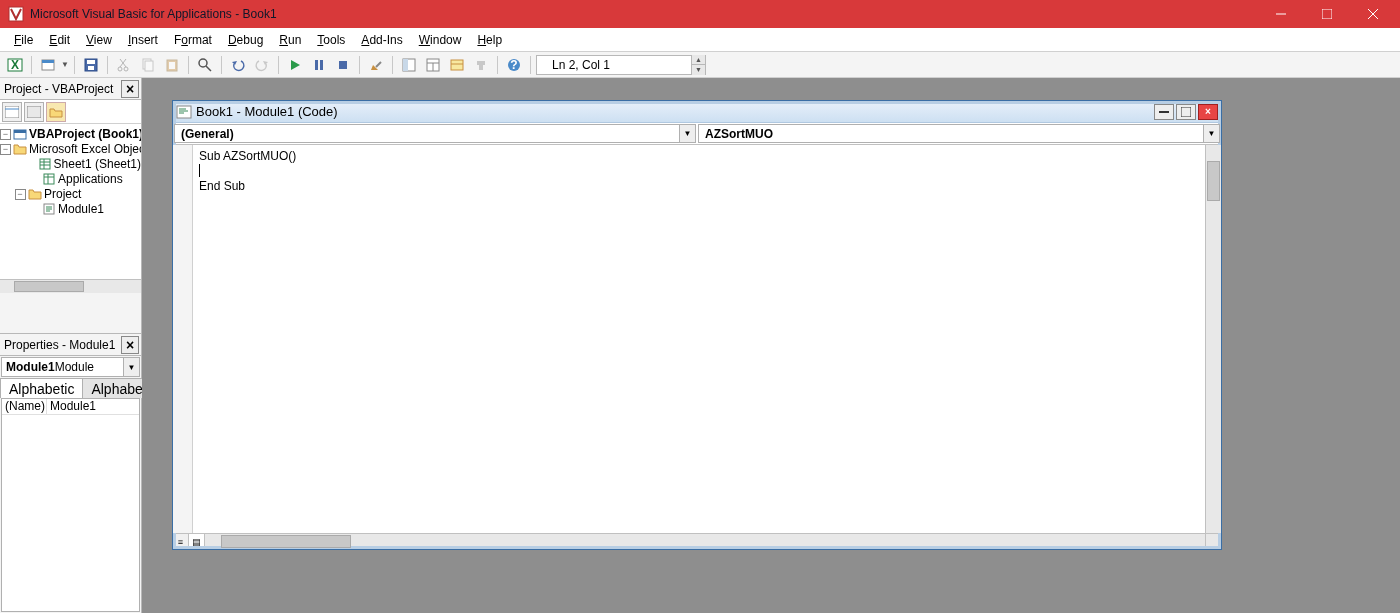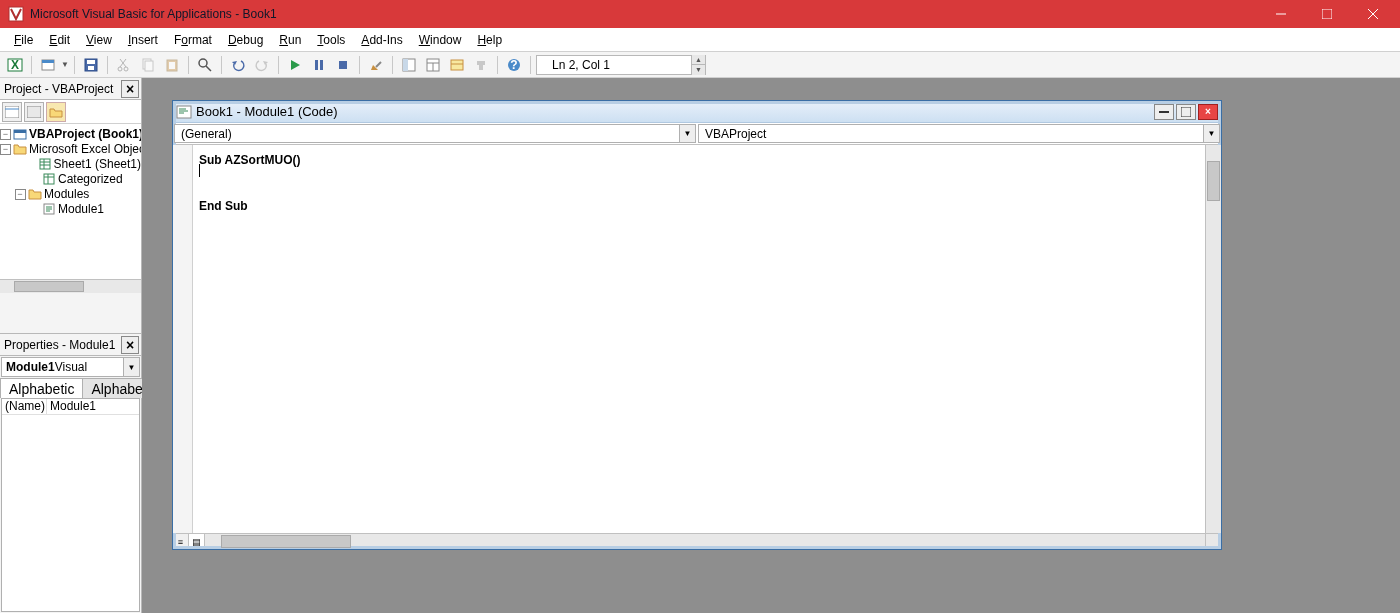--- a/index.html
+++ b/index.html
@@ -67,26 +67,26 @@
 
 .codewin { position: absolute; left: 30px; top: 22px; width: 1050px; height: 450px; background: #fff; border: 1px solid #3a6ea5; display: flex; flex-direction: column; box-shadow: 0 0 0 3px #8e8e8e inset; }
 .codewin .cw-border { position: absolute; inset: 0; border: 3px solid #b8cee4; pointer-events: none; }
 .codewin .cw-title { height: 22px; background: linear-gradient(#e8f0fa, #cde0f2); border-bottom: 1px solid #b0c8e0; display: flex; align-items: center; padding: 0 3px; }
 .codewin .cw-title .cwicon { width: 16px; height: 16px; margin-right: 4px; }
 .codewin .cw-title .cwt { flex: 1; font-size: 13px; }
 .codewin .cw-title .cwbtn { width: 20px; height: 16px; margin-left: 2px; border: 1px solid #888; background: #eee; display: flex; align-items: center; justify-content: center; font-size: 10px; }
 .codewin .cw-title .cwbtn.close { background: #e84545; color: #fff; border-color: #a02020; font-weight: bold; }
 
 .codewin .cw-combos { height: 22px; display: flex; border-bottom: 1px solid #c0c0c0; }
-.codewin .cw-combos .combo { flex: 1; margin: 1px; border: 1px solid #b0b0b0; background: #fff; display: flex; align-items: center; padding: 0 6px; font-size: 11px; position: relative; }
+.codewin .cw-combos .combo { flex: 1; margin: 1px; border: 1px solid #b0b0b0; background: #fff; display: flex; align-items: center; padding: 0 6px; font-size: 11px; position: relative; font-weight: bold; }
 .codewin .cw-combos .combo .cdd { position: absolute; right: 0; top: 0; bottom: 0; width: 16px; border-left: 1px solid #b0b0b0; background: #eee; display: flex; align-items: center; justify-content: center; font-size: 8px; }
 
 .codewin .cw-body { flex: 1; display: flex; position: relative; }
 .codewin .cw-margin { width: 20px; background: #f4f4f4; border-right: 1px solid #d0d0d0; }
-.codewin .cw-code { flex: 1; font-family: Consolas, 'Courier New', monospace; font-size: 13px; padding: 4px 6px; white-space: pre; line-height: 23px; position: relative; font-weight: bold; }
+.codewin .cw-code { flex: 1; font-family: Consolas, 'Courier New', monospace; font-size: 13px; padding: 4px 6px; white-space: pre; line-height: 15px; position: relative; }
 .codewin .cw-vscroll { width: 16px; background: #e8e8e8; border-left: 1px solid #c0c0c0; position: relative; }
 .codewin .cw-vscroll .vthumb { position: absolute; left: 1px; right: 1px; top: 16px; height: 40px; background: #c8c8c8; border: 1px solid #aaa; }
 
 .codewin .cw-bottom { height: 16px; display: flex; background: #e8e8e8; border-top: 1px solid #c0c0c0; }
 .codewin .cw-bottom .viewbtn { width: 16px; height: 15px; border-right: 1px solid #c0c0c0; background: #f0f0f0; display: flex; align-items: center; justify-content: center; font-size: 9px; }
 .codewin .cw-bottom .hscroll2 { flex: 1; position: relative; }
 .codewin .cw-bottom .hscroll2 .hthumb { position: absolute; top: 1px; bottom: 1px; left: 16px; width: 130px; background: #c8c8c8; border: 1px solid #aaa; }
 .codewin .cw-bottom .sizer { width: 16px; background: #e8e8e8; border-left: 1px solid #c0c0c0; }
 
 .cursor-line { position: absolute; left: 6px; top: 19px; width: 1px; height: 13px; background: #000; animation: blink 1s step-end infinite; }
@@ -332,31 +332,31 @@
         <span class="tw"></span>
           <span class="tw"></span>
           <span class="tw"></span>
         <span class="ticon2">
             <svg width="14" height="14">
               <rect x="2" y="2" width="10" height="10" fill="#fff" stroke="#3a8a5a"></rect>
               <line x1="2" y1="5" x2="12" y2="5" stroke="#3a8a5a"></line>
               <line x1="6" y1="2" x2="6" y2="12" stroke="#3a8a5a"></line>
             </svg>
           </span>
-        <span class="tlabel">Categorized</span>
+        <span class="tlabel">Applications</span>
       </div>
       <div class="trow">
         <span class="tw"></span>
           <span class="tw"><span class="exp">−</span></span>
         <span class="ticon2">
             <svg width="14" height="12">
               <path d="M1 2 L5 2 L6 4 L13 4 L13 11 L1 11 Z" fill="#f8d878" stroke="#c89040"></path>
             </svg>
           </span>
-        <span class="tlabel">Modules</span>
+        <span class="tlabel">Project</span>
       </div>
       <div class="trow">
         <span class="tw"></span>
           <span class="tw"></span>
           <span class="tw"></span>
         <span class="ticon2">
             <svg width="14" height="14">
               <rect x="2" y="2" width="10" height="10" fill="#fff" stroke="#888"></rect>
               <line x1="4" y1="5" x2="10" y2="5" stroke="#3a8a5a"></line>
               <line x1="4" y1="7" x2="10" y2="7" stroke="#3a8a5a"></line>
@@ -370,21 +370,21 @@
         </div>
     </div>
 
     <div class="props" style="height:280px">
       <div class="panel-header">
         <span class="ph-title">Properties - Module1</span>
         <span class="ph-close">×</span>
       </div>
       <div class="obj-sel">
         <b>Module1</b>
-        <span> Visual</span>
+        <span> Module</span>
         <div class="cdd dd">▼</div>
       </div>
       <div class="tabs">
         <div class="tab">Alphabetic</div>
         <div class="tab inactive">Alphabetic</div>
       </div>
       <div class="grid">
         <div class="prow">
           <div class="pname">(Name)</div>
           <div class="pval">Module1</div>
@@ -417,21 +417,21 @@
             </svg>
           </span>
         <span class="cwbtn close">×</span>
       </div>
       <div class="cw-combos">
         <div class="combo">
           <span>(General)</span>
           <div class="cdd">▼</div>
         </div>
         <div class="combo">
-          <span>VBAProject</span>
+          <span>AZSortMUO</span>
           <div class="cdd">▼</div>
         </div>
       </div>
       <div class="cw-body">
         <div class="cw-margin"></div>
         <div class="cw-code"><span>Sub AZSortMUO()</span>
 <span></span>
 <span>End Sub</span><div class="cursor-line"></div></div>
         <div class="cw-vscroll">
             <div class="vthumb"></div>

